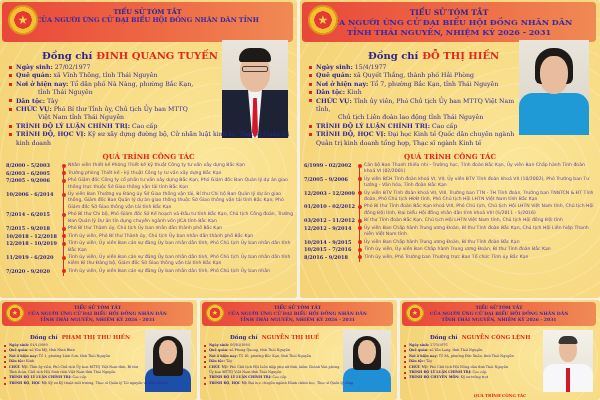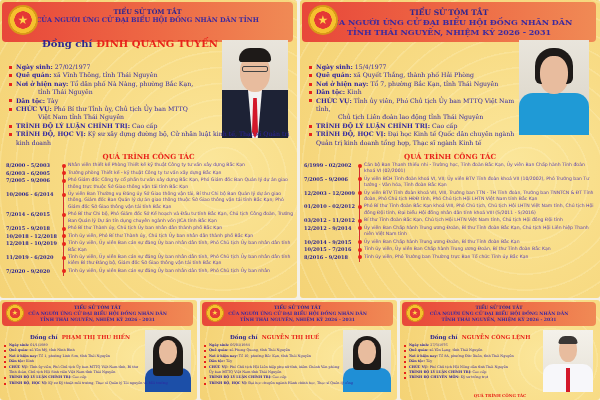--- a/index.html
+++ b/index.html
@@ -44,21 +44,21 @@
     position: absolute; left: 8px; top: 5px; width: 30px; height: 30px;
     border-radius: 50%;
     background: radial-gradient(circle, #e53935 0 40%, #f6c12e 42% 60%, #d89a18 62% 100%);
     z-index: 2;
   }
   .emblem .star { position: absolute; inset: 0; display: flex; align-items: center; justify-content: center; color: #ffd54a; font-size: 12px; }
   .c3 .emblem, .c4 .emblem, .c5 .emblem { width: 18px; height: 18px; top: 4px; left: 6px; }
   .c3 .emblem .star, .c4 .emblem .star, .c5 .emblem .star { font-size: 7px; }
 
   .name-line { position: absolute; z-index: 1; font-weight: bold; white-space: nowrap; }
-  .c1 .name-line, .c2 .name-line { left: 42px; top: 38px; font-size: 10px; }
+  .c1 .name-line, .c2 .name-line { left: 42px; top: 50px; font-size: 10px; }
   .c3 .name-line, .c4 .name-line, .c5 .name-line { left: 30px; top: 34px; font-size: 5.5px; }
   .name-line .pre { color: #2d2590; }
   .name-line .nm { color: #e8231a; margin-left: 4px; }
 
   .photo {
     position: absolute; z-index: 1; overflow: hidden;
     background: linear-gradient(180deg, #e9e5dc 0%, #d9d3c6 100%);
   }
   .c1 .photo { left: 222px; top: 40px; width: 66px; height: 98px; }
   .c2 .photo { left: 519px; top: 40px; width: 70px; height: 95px; left: 219px; }
@@ -185,20 +185,23 @@
 
 <section class="card c2">
   <div class="banner">
     <span class="b1">TIỂU SỬ TÓM TẮT</span>
     <span class="b2">CỦA NGƯỜI ỨNG CỬ ĐẠI BIỂU HỘI ĐỒNG NHÂN DÂN</span>
     <span class="b3">TỈNH THÁI NGUYÊN, NHIỆM KỲ 2026 - 2031</span>
   </div>
   <div class="emblem">
       <span class="star">★</span>
     </div>
+  <div class="name-line" style="left:68px">
+    <span class="pre">Đồng chí</span><span class="nm">ĐỖ THỊ HIỀN</span>
+  </div>
   <div class="photo">
     <div class="body" style="height:42px;background:#1f9ad6;border-radius:14px 14px 0 0;"></div>
     <div class="head" style="top:16px;width:30px;height:38px;"></div>
     <div class="hair" style="top:8px;width:38px;height:36px;border-radius:18px 18px 6px 6px;z-index:-0;background:#1e1a18;"></div>
     <div class="head" style="top:16px;width:28px;height:36px;"></div>
   </div>
   <ul class="info">
     <li><span class="lbl">Ngày sinh:</span> <span>15/4/1977</span></li>
     <li><span class="lbl">Quê quán:</span> <span>xã Quyết Thắng, thành phố Hải Phòng</span></li>
     <li><span class="lbl">Nơi ở hiện nay:</span> <span>Tổ 7, phường Bắc Kạn, tỉnh Thái Nguyên</span></li>

